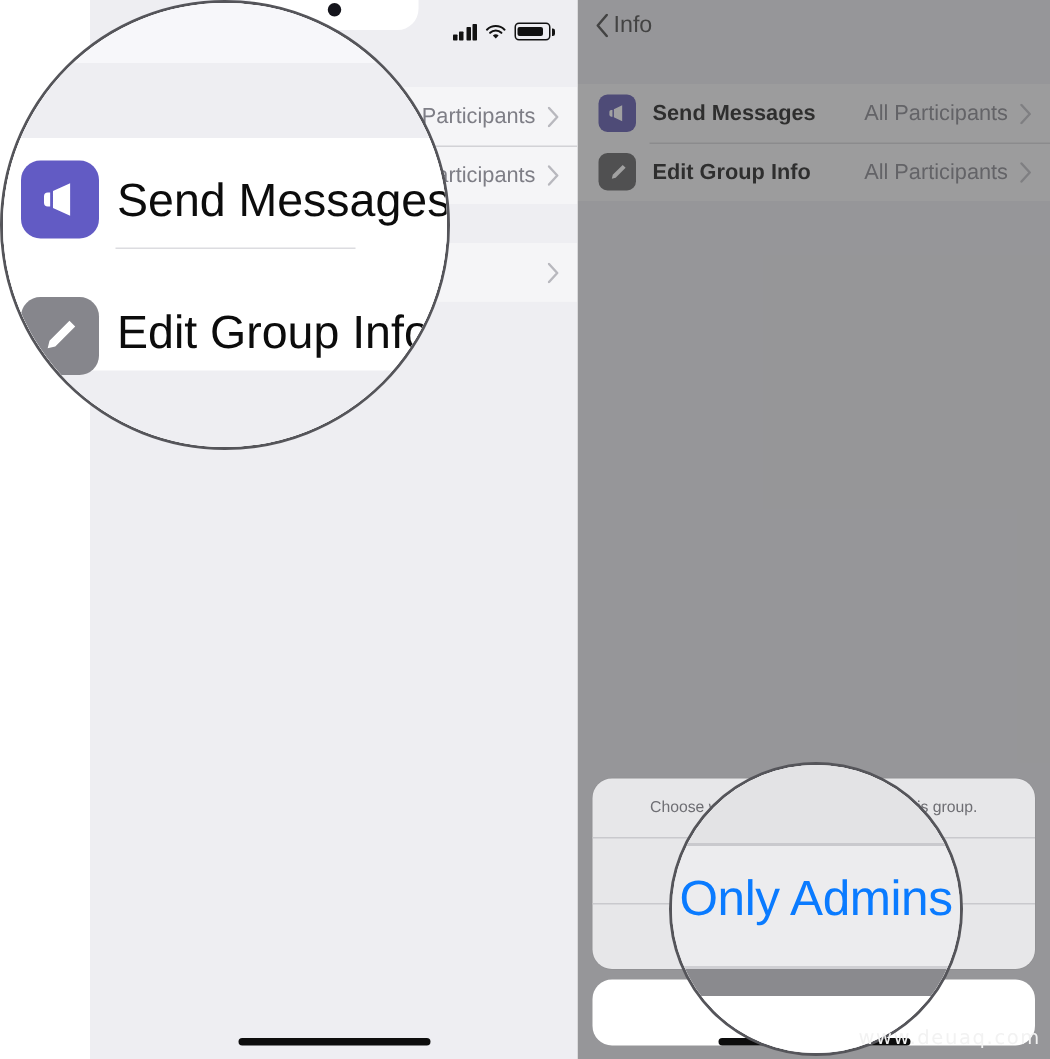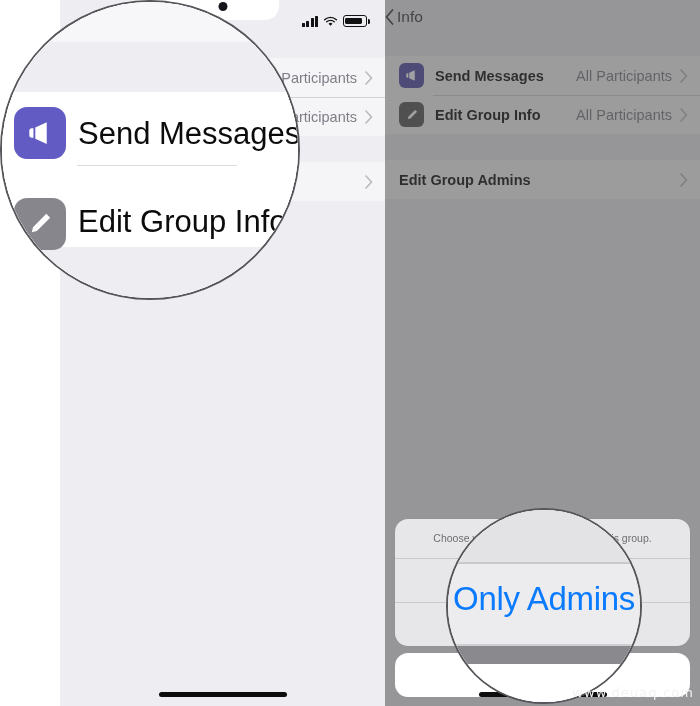--- a/index.html
+++ b/index.html
@@ -43,21 +43,21 @@
   .batt i{position:absolute;left:1.3px;top:1.3px;bottom:1.3px;width:17px;background:#121212;border-radius:1.4px;}
 
   
   .notch { position:absolute; left:50%; transform:translateX(-50%); top:0;
            width:112px; height:20px; background:#ffffff; border-radius:0 0 14px 14px; z-index:2;}
   .notch-dot { position:absolute; left:50%; transform:translateX(-50%); top:2px;
            width:9px; height:9px; border-radius:50%; background:#15151c; z-index:3; }
 
   
   .navbar { position:relative; height:34px; display:flex; align-items:center; }
-  .nav-back { display:flex; align-items:center; gap:3px; }
+  .nav-back { display:flex; align-items:center; gap:3px; padding-left:12px; }
   .chev-back { width:9px; height:16px; }
   .nav-back-label { font-size:15.5px; color:#3c3c3c; }
   .nav-title { position:absolute; left:0; right:0; text-align:center;
                font-size:15.5px; font-weight:700; color:#0b0b0b; letter-spacing:.1px; }
 
   
   .spacer-sm { height: 22px; }
   .spacer-md { height: 26px; }
   .list { background:#f5f5f7; }
   .row { position:relative; display:flex; align-items:center; height:39px;
@@ -239,28 +239,20 @@
         <span class="row-label">Edit Group Info</span>
         <span class="row-value">All Participants</span>
         <svg class="chev" viewBox="0 0 8 14">
             <path d="M1 1l5.5 6L1 13" stroke="#b8b8be" stroke-width="1.6" fill="none" stroke-linecap="round" stroke-linejoin="round"></path>
           </svg>
       </div>
     </div>
 
     <div class="spacer-md"></div>
 
-    <div class="list">
-      <div class="row row-plain">
-        <span class="row-label">Edit Group Admins</span>
-        <svg class="chev" style="margin-left:auto" viewBox="0 0 8 14">
-            <path d="M1 1l5.5 6L1 13" stroke="#b8b8be" stroke-width="1.6" fill="none" stroke-linecap="round" stroke-linejoin="round"></path>
-          </svg>
-      </div>
-    </div>
 
     <div class="dimmer"></div>
 
     <div class="sheet-wrap">
       <div class="sheet-group">
         <div class="sheet-title">
           <span>Choose who can send messages to this group.</span>
           <span class="frag-articip">articip</span>
         </div>
         <div class="sheet-item">All Participants</div>

